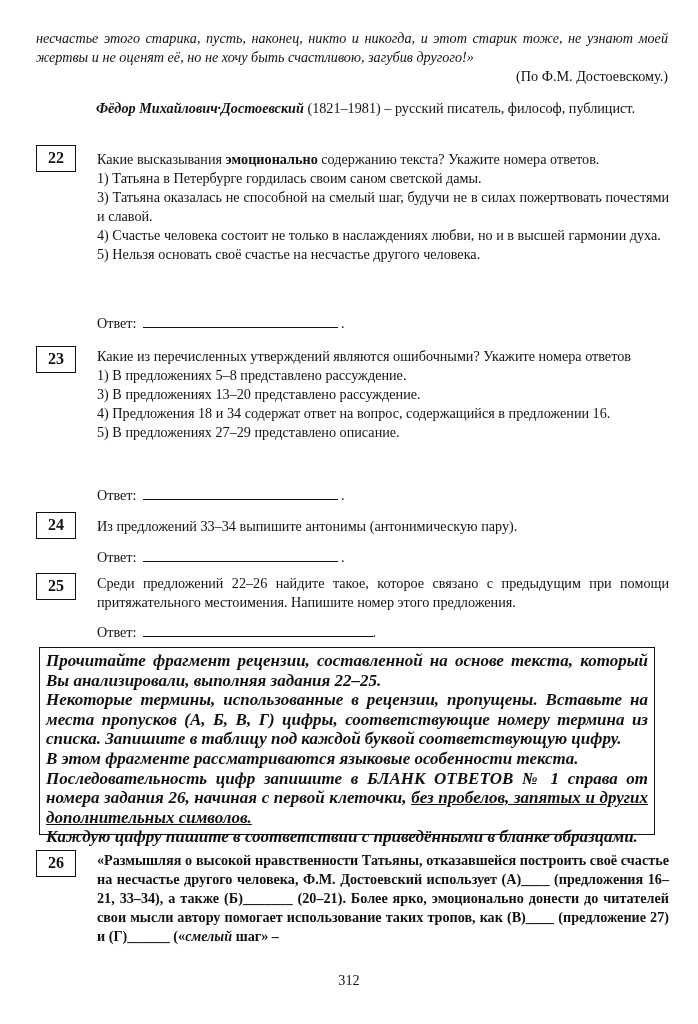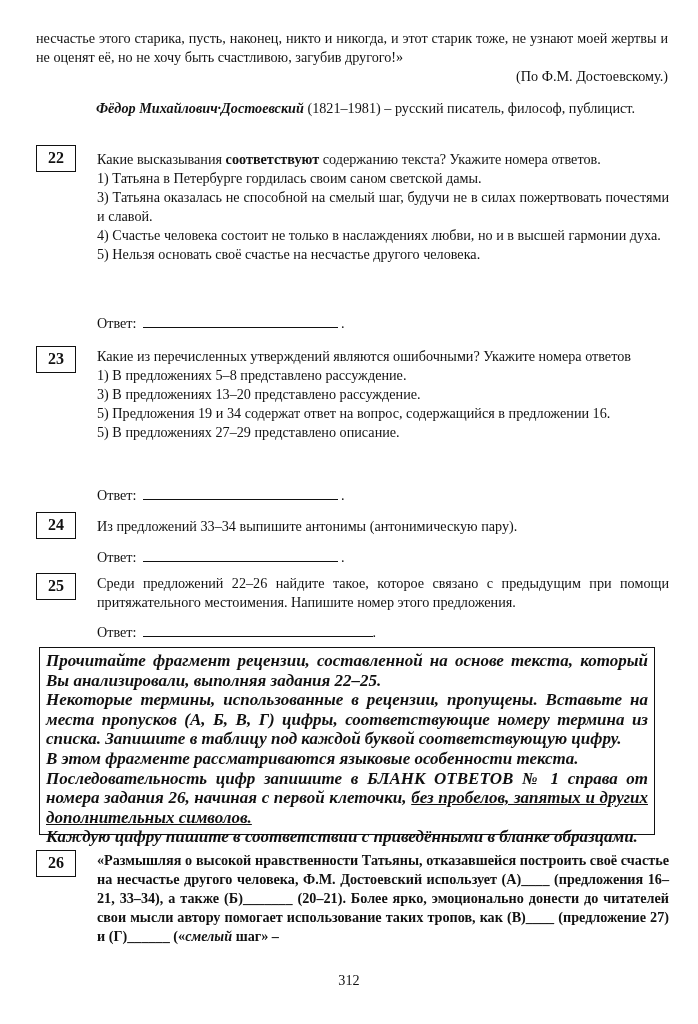--- a/index.html
+++ b/index.html
@@ -2,21 +2,21 @@
 <html><head>
 <meta charset="utf-8">
 <style>
   html, body { margin: 0; padding: 0; background: #fff; }
   body {
     width: 698px; height: 1024px; position: relative; overflow: hidden;
     font-family: "Liberation Serif", "DejaVu Serif", serif;
     color: #111; font-size: 14.2px; line-height: 19px;
   }
   .abs { position: absolute; }
-  .intro { left: 36px; top: 29px; width: 632px; text-align: justify; }
+  .intro { left: 36px; top: 29px; width: 632px; text-align: justify; font-style: italic; }
   .source { right: 30px; top: 67px; }
   .bio { left: 36px; top: 99px; width: 632px; text-align: justify; }
   .bio .indent { display: inline-block; width: 60px; }
   .bio b { font-style: italic; }
   .qbox {
     position: absolute; left: 36px; width: 40px; height: 27px;
     border: 1.5px solid #111; box-sizing: border-box;
     font-weight: bold; text-align: center; line-height: 24px; font-size: 16px;
   }
   .qbody { position: absolute; left: 97px; width: 572px; text-align: justify; }
@@ -37,34 +37,34 @@
 </head>
 <body>
 
 <div class="abs intro">несчастье этого старика, пусть, наконец, никто и никогда, и этот старик тоже, не узнают моей жертвы и не оценят её, но не хочу быть счастливою, загубив другого!»</div>
 <div class="abs source">(По Ф.М. Достоевскому.)</div>
 
 <div class="abs bio"><span class="indent"></span><b>Фёдор Михайлович·Достоевский</b><span> (1821–1981) – русский писатель, философ, публицист.</span></div>
 
 <div class="qbox" style="top:145px">22</div>
 <div class="qbody" style="top:150px">
-  <p><span>Какие высказывания </span><b>соответствуют</b><span> содержанию текста? Укажите номера ответов.</span></p>
+  <p><span>Какие высказывания </span><b>эмоционально</b><span> содержанию текста? Укажите номера ответов.</span></p>
   <p>1) Татьяна в Петербурге гордилась своим саном светской дамы.</p>
   <p>3) Татьяна оказалась не способной на смелый шаг, будучи не в силах пожертвовать почестями и славой.</p>
   <p>4) Счастье человека состоит не только в наслаждениях любви, но и в высшей гармонии духа.</p>
   <p>5) Нельзя основать своё счастье на несчастье другого человека.</p>
 </div>
 <div class="answer" style="top:313px"><span>Ответ:</span><span class="line"></span> .</div>
 
 <div class="qbox" style="top:346px">23</div>
 <div class="qbody" style="top:347px">
   <p>Какие из перечисленных утверждений являются ошибочными? Укажите номера ответов</p>
   <p>1) В предложениях 5–8 представлено рассуждение.</p>
   <p>3) В предложениях 13–20 представлено рассуждение.</p>
-  <p>5) Предложения 19 и 34 содержат ответ на вопрос, содержащийся в предложении 16.</p>
+  <p>4) Предложения 18 и 34 содержат ответ на вопрос, содержащийся в предложении 16.</p>
   <p>5) В предложениях 27–29 представлено описание.</p>
 </div>
 <div class="answer" style="top:485px"><span>Ответ:</span><span class="line"></span> .</div>
 
 <div class="qbox" style="top:512px">24</div>
 <div class="qbody" style="top:517px">
   <p>Из предложений 33–34 выпишите антонимы (антонимическую пару).</p>
 </div>
 <div class="answer" style="top:547px"><span>Ответ:</span><span class="line"></span> .</div>
 

